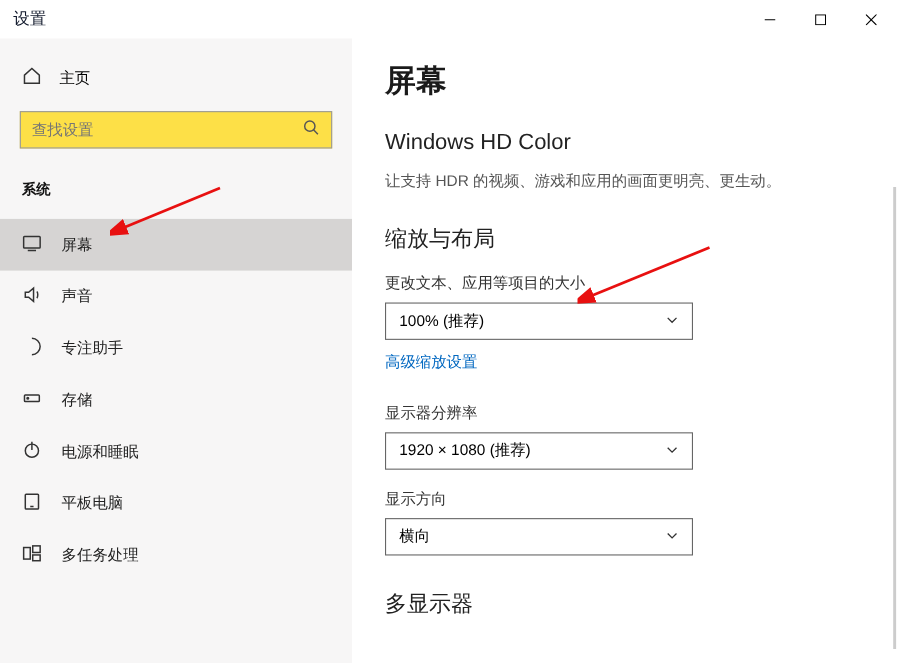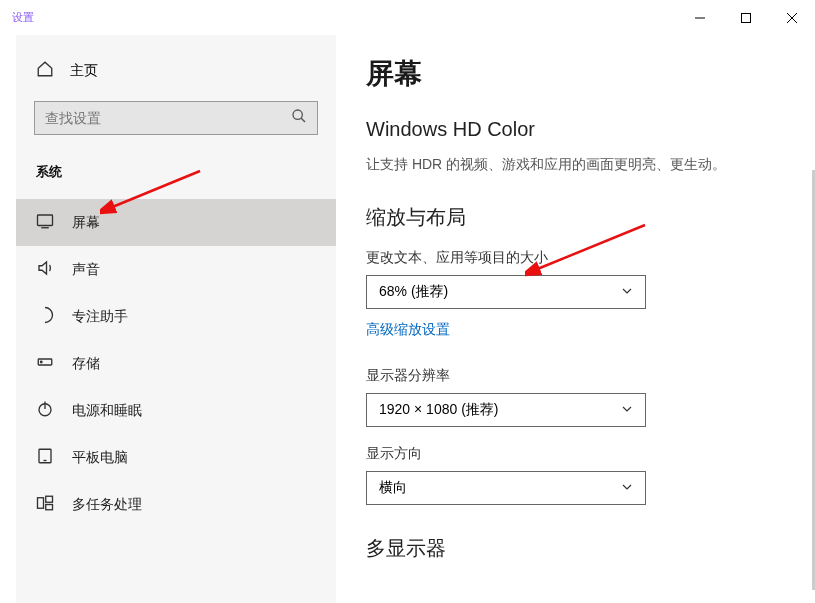--- a/index.html
+++ b/index.html
@@ -1,30 +1,30 @@
 <!DOCTYPE html>
 <html><head>
   <meta charset="utf-8">
   <style>
     * { margin: 0; padding: 0; box-sizing: border-box; font-family: "Microsoft YaHei", "Segoe UI", sans-serif; }
     body { width: 815px; height: 603px; background: #fff; overflow: hidden; position: relative; }
     
     .titlebar { height: 35px; display: flex; align-items: center; justify-content: space-between; padding-left: 12px; }
-    .titlebar-left { display: flex; align-items: center; gap: 8px; font-size: 11px; color: #8b5cf6; }
+    .titlebar-left { display: flex; align-items: center; gap: 8px; font-size: 15px; color: #0f172a; }
     .titlebar-controls { display: flex; }
     .titlebar-btn { width: 46px; height: 32px; display: flex; align-items: center; justify-content: center; cursor: pointer; }
     .titlebar-btn svg { width: 10px; height: 10px; }
     
-    .main-container { display: flex; height: calc(603px - 35px); padding-left: 16px; }
+    .main-container { display: flex; height: calc(603px - 35px); }
     
     .sidebar { width: 320px; background: #f7f6f6; padding-top: 15px; }
     .home-row { display: flex; align-items: center; gap: 16px; padding: 10px 20px; font-size: 14px; cursor: pointer; }
     .home-row svg { width: 18px; height: 18px; flex-shrink: 0; }
     
-    .search-box { margin: 10px 18px 20px 18px; height: 34px; border: 1px solid #999; display: flex; align-items: center; padding: 0 10px; background: #e5e5e5; gap: 26px; }
+    .search-box { margin: 10px 18px 20px 18px; height: 34px; border: 1px solid #999; display: flex; align-items: center; padding: 0 10px; background: #fde047; gap: 26px; }
     .search-box input { flex: 1; border: none; outline: none; background: transparent; font-size: 14px; color: #666; }
     .search-box svg { width: 16px; height: 16px; }
     
     .section-header { font-size: 13px; font-weight: bold; padding: 8px 20px 18px 20px; color: #111; }
     
     .sidebar-item { display: flex; align-items: center; gap: 18px; padding: 13px 20px; font-size: 14px; cursor: pointer; color: #222; }
     .sidebar-item svg { width: 18px; height: 18px; flex-shrink: 0; }
     .sidebar-item.active { background: #d6d4d3; }
     
     .content { flex: 1; padding: 20px 30px; overflow-y: auto; position: relative; }
@@ -148,21 +148,21 @@
   <div class="content">
     <h1>屏幕</h1>
     
     <h2>Windows HD Color</h2>
     <p>让支持 HDR 的视频、游戏和应用的画面更明亮、更生动。</p>
     
     <h2 class="section">缩放与布局</h2>
     
     <div class="label">更改文本、应用等项目的大小</div>
     <div class="dropdown">
-      <span>68% (推荐)</span>
+      <span>100% (推荐)</span>
       <span><svg viewBox="0 0 12 12">
             <path d="M2 4 L6 8 L10 4" fill="none" stroke="#333" stroke-width="1.2"></path>
           </svg></span>
     </div>
     <a href="#" style="margin-top:12px">高级缩放设置</a>
     
     <div class="label">显示器分辨率</div>
     <div class="dropdown">
       <span>1920 × 1080 (推荐)</span>
       <span><svg viewBox="0 0 12 12">

